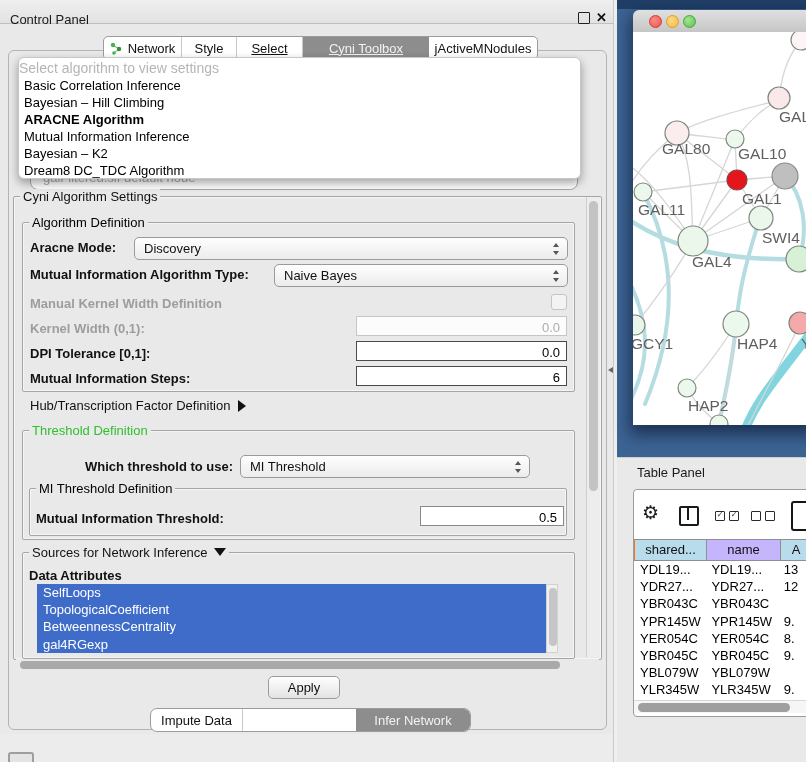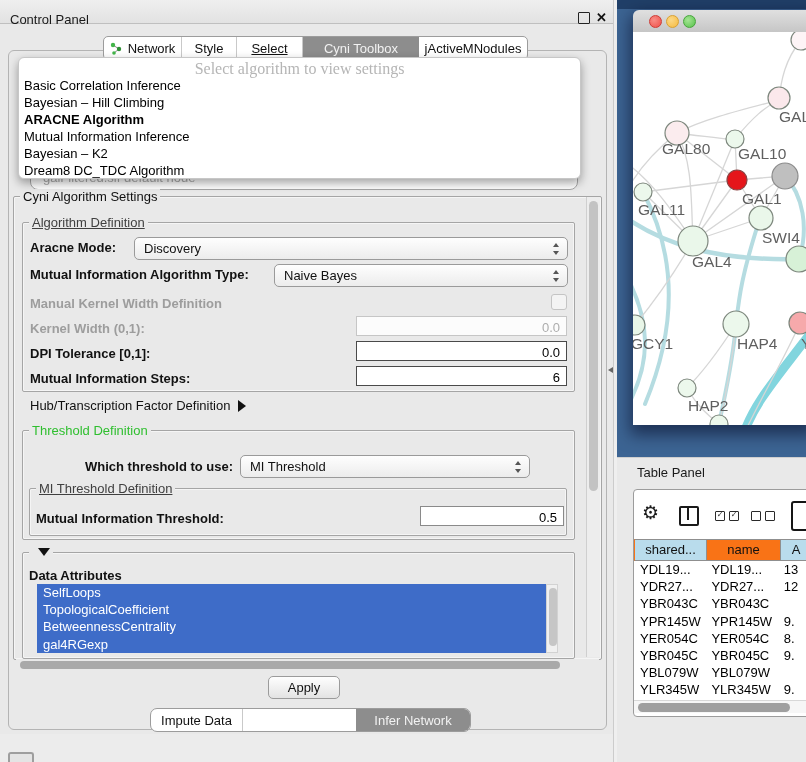--- a/index.html
+++ b/index.html
@@ -19,32 +19,32 @@
 
   
   #top-tabs{left:103px;top:36px;height:22px;display:flex;background:#fff;border:1px solid #9c9c9c;border-radius:5px;overflow:hidden;z-index:5;}
   .seg{display:flex;align-items:center;justify-content:center;height:22px;font-size:13px;color:#111;border-right:1px solid #c9c9c9;cursor:pointer;box-sizing:border-box;white-space:nowrap;}
   .seg:last-child{border-right:none;}
   .seg.selected{background:#8d8d8d;color:#f2f2f2;border-right:none;}
   .net-ico{width:13px;height:13px;margin-right:5px;}
 
   
   #algo-popup{left:18px;top:57px;width:561px;height:120px;background:#fff;border:1px solid #c7c7c7;border-radius:6px;box-shadow:0 4px 10px rgba(0,0,0,.35);z-index:20;overflow:hidden;}
-  #algo-popup-header{width:100%;text-align:center;color:#b5b5b5;font-size:16px;height:19px;line-height:21px;font-family:Liberation Serif, serif;}
+  #algo-popup-header{width:100%;color:#b5b5b5;font-size:14px;height:19px;line-height:21px;}
   .algo-item{height:17px;line-height:17px;padding-left:5px;font-size:13px;color:#000;cursor:pointer;}
   .algo-item.bold{font-weight:bold;}
 
   
   #bg-combo{left:30px;top:164px;width:548px;height:26px;border:1px solid #a6a6a6;border-radius:8px;background:#fdfdfd;z-index:2;box-sizing:border-box;}
   #bg-combo span{position:absolute;left:12px;top:5px;color:#a9a9a9;font-size:13px;}
 
   
   .gbox{position:absolute;border:1px solid #a5a5a5;border-radius:2px;box-shadow:inset 0 0 0 1px #f5f5f5;}
   .legend{position:absolute;background:#e9e9e9;padding:0 3px;font-size:13px;z-index:3;white-space:nowrap;}
-  .legend.blue{color:#404040;text-decoration:underline;}
+  .legend.blue{color:#000000;}
   .legend.green{color:#2fbf2f;}
 
   #settings-box{left:13px;top:196px;width:587px;height:462px;}
   #alg-box{left:22px;top:222px;width:551px;height:168px;}
   #thr-box{left:22px;top:430px;width:551px;height:108px;}
   #mit-box{left:29px;top:488px;width:536px;height:46px;}
   #src-box{left:22px;top:552px;width:551px;height:105px;}
 
   .lbl{position:absolute;font-size:13px;color:#111;white-space:nowrap;}
   .lbl.b{font-weight:bold;}
@@ -107,21 +107,21 @@
   #tp-split{left:679px;top:506px;width:16px;height:16px;border:2px solid #1a1a1a;border-radius:2px;cursor:pointer;}
   #tp-split:after{content:"";position:absolute;left:6px;top:0;width:2px;height:12px;background:#1a1a1a;}
   .cbpair{position:absolute;top:511px;display:flex;gap:4px;cursor:pointer;}
   .mini-cb{width:8px;height:8px;border:1.5px solid #2a2a2a;border-radius:1px;font-size:8px;line-height:8px;color:#2a2a2a;text-align:center;}
   .mini-cb.on:after{content:"✓";position:relative;top:-1.5px;}
   #tp-doc{left:791px;top:501px;width:22px;height:26px;border:2.5px solid #151515;border-radius:3px;cursor:pointer;}
   #tp-head{left:634px;top:539px;height:22px;display:flex;}
   .th{box-sizing:border-box;border:1px solid #8f8f8f;border-left:none;font-size:13px;text-align:center;line-height:20px;color:#111;overflow:hidden;cursor:pointer;}
   .th:first-child{border-left:1px solid #f97316;}
   .th.hl{background:#b9dcec;}
-  .th.plain{background:#f97316;}
+  .th.plain{background:#c4b5fd;}
   #tp-rows{left:634px;top:561px;width:178px;height:139px;overflow:hidden;background:#fff;}
   .tr{display:flex;height:17.2px;line-height:17.2px;font-size:13px;color:#000;cursor:pointer;}
   .td{overflow:hidden;white-space:nowrap;}
   #tp-hsb{left:634px;top:700px;width:178px;height:12px;background:#f6f6f6;border-top:1px solid #d8d8d8;}
   #tp-hsb-thumb{left:4px;top:1.5px;width:152px;height:9px;background:#9f9f9f;border-radius:4.5px;}
 
   #bl-icon{left:8px;top:752px;width:22px;height:12px;border:2px solid #9e9e9e;border-bottom:none;border-radius:3px 3px 0 0;background:#e4e4e4;cursor:pointer;}
 </style>
 </head>
 <body>
@@ -146,21 +146,21 @@
             <circle cx="4" cy="11" r="1.8" fill="#43b54a"></circle>
           </svg></span>
         <span>Network</span>
       </div>
       <div class="seg" style="width: 55px;">
         <span>Style</span>
       </div>
       <div class="seg" style="width: 66px; text-decoration: underline;">
         <span>Select</span>
       </div>
-      <div class="seg selected" style="width: 116px;">
+      <div class="seg selected" style="width: 126px; text-decoration: underline;">
         <span>Cyni Toolbox</span>
       </div>
       <div class="seg" style="width: 108px;">
         <span>jActiveMNodules</span>
       </div>
     </div>
 
   <div class="abs" id="bg-combo">
     <span>galFiltered.sif default node</span>
   </div>
@@ -226,21 +226,21 @@
         <i class="tri-dn"></i>
       </span>
   </div>
 
   <div class="gbox" id="mit-box"></div>
   <span class="legend blue" style="left:36px;top:481px;">MI Threshold Definition</span>
   <span class="lbl b" style="left:36px;top:511px;">Mutual Information Threshold:</span>
   <div class="tfield mid" style="left:420px;top:506px;width:144px;">0.5</div>
 
   <div class="gbox" id="src-box"></div>
-  <span class="legend" style="left:29px;top:545px;"><i class="arrow-down"></i></span>
+  <span class="legend" style="left:29px;top:545px;"><span>Sources for Network Inference</span><i class="arrow-down"></i></span>
   <span class="lbl b" style="left:29px;top:568px;">Data Attributes</span>
   <div class="abs" id="attr-list">
       <div class="attr-item">SelfLoops</div>
       <div class="attr-item">TopologicalCoefficient</div>
       <div class="attr-item">BetweennessCentrality</div>
       <div class="attr-item">gal4RGexp</div>
     </div>
   <div class="abs" id="attr-sb">
       <div class="abs" id="attr-sb-thumb"></div>
     </div>

